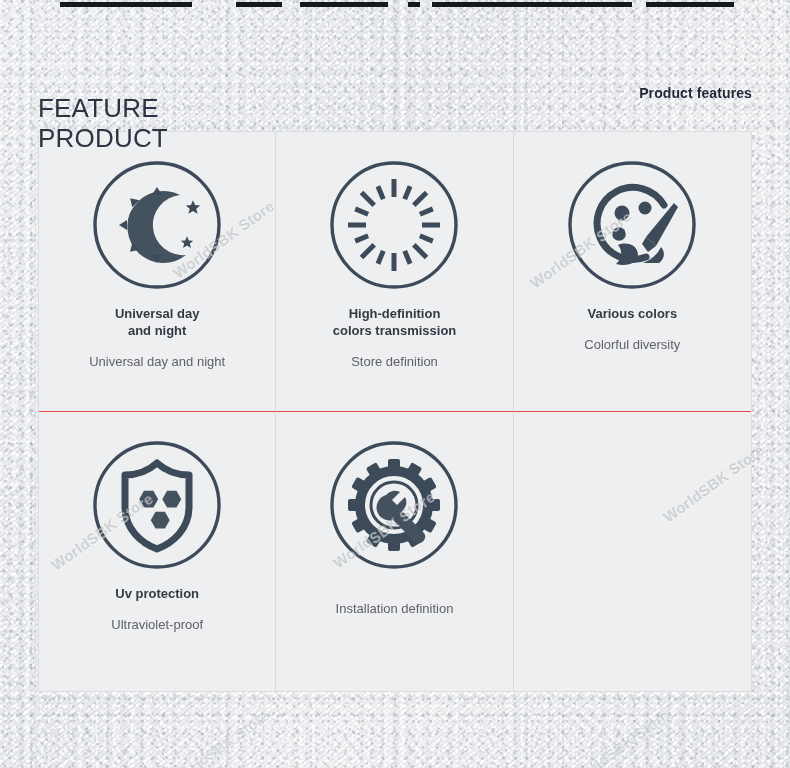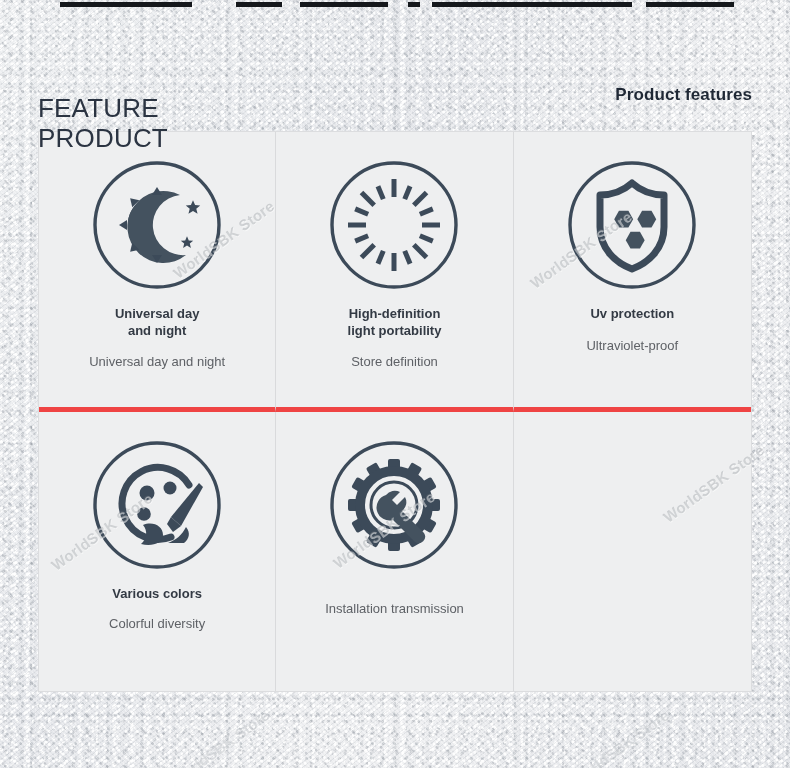--- a/index.html
+++ b/index.html
@@ -87,21 +87,21 @@
     letter-spacing: .2px;
     white-space: pre-line;
     margin-top: 32px;
   }
   .heading-right {
     position: absolute;
     right: 38px;
     top: 85px;
     z-index: 3;
     color: #1f2835;
-    font-size: 17px;
+    font-size: 14px;
     font-weight: 700;
     letter-spacing: .1px;
   }
 
   
   .panel {
     position: absolute;
     left: 38px;
     top: 131px;
     width: 714px;
@@ -115,21 +115,21 @@
     box-sizing: border-box;
   }
   .cell {
     position: relative;
     box-sizing: border-box;
     display: flex;
     flex-direction: column;
     align-items: center;
     padding-top: 18px;
     border-right: 1px solid #d9dadc;
-    border-bottom: 5px solid #ef4444;
+    border-bottom: 1px solid #ef4444;
     overflow: hidden;
   }
   .cell:nth-child(3n) { border-right: none; }
   .cell:nth-child(n+4) { border-bottom: none; }
 
   .icon-wrap {
     width: 150px;
     height: 150px;
     display: flex;
     align-items: center;
@@ -256,57 +256,57 @@
           <line x1="72" y1="26" x2="72" y2="44" transform="rotate(225 72 72)"></line>
           <line x1="72" y1="30" x2="72" y2="44" transform="rotate(247.5 72 72)"></line>
           <line x1="72" y1="26" x2="72" y2="44" transform="rotate(270 72 72)"></line>
           <line x1="72" y1="30" x2="72" y2="44" transform="rotate(292.5 72 72)"></line>
           <line x1="72" y1="26" x2="72" y2="44" transform="rotate(315 72 72)"></line>
           <line x1="72" y1="30" x2="72" y2="44" transform="rotate(337.5 72 72)"></line>
         </g>
       </svg>
     </div>
     <div class="feat-title">High-definition
-light portability</div>
+colors transmission</div>
     <div class="feat-sub">Store definition</div>
+  </div>
+
+  <div class="cell">
+    <div class="icon-wrap">
+      <svg width="144" height="144" viewBox="0 0 144 144">
+        <circle cx="72" cy="72" r="62" fill="none" stroke="#3c4a59" stroke-width="3.4"></circle>
+
+        <path d="M104 52 A36 36 0 1 0 86 104" fill="none" stroke="#3c4a59" stroke-width="7" stroke-linecap="round"></path>
+        <circle cx="62" cy="60" r="7.5" fill="#3c4a59"></circle>
+        <circle cx="85" cy="55" r="6.5" fill="#3c4a59"></circle>
+        <circle cx="59" cy="81" r="6.8" fill="#3c4a59"></circle>
+
+        <path d="M114 50 L86 84 l10 9 L118 54 z" fill="#3c4a59"></path>
+        <path d="M86 84 l10 9 -8 6 -6 -8 z" fill="#3c4a59"></path>
+
+        <path d="M58 92 c10 -4 20 1 20 10 c0 8 -11 12 -22 9 c6 -5 7 -13 2 -19 z" fill="#3c4a59"></path>
+        <path d="M101 94 c-4 8 -10 13 -18 16 l16 0 c5 -4 7 -10 2 -16 z" fill="#3c4a59"></path>
+      </svg>
+    </div>
+    <div class="feat-title">Various colors</div>
+    <div class="feat-sub">Colorful diversity</div>
   </div>
 
   <div class="cell row2">
     <div class="icon-wrap">
       <svg width="144" height="144" viewBox="0 0 144 144">
         <circle cx="72" cy="72" r="62" fill="none" stroke="#3c4a59" stroke-width="3.4"></circle>
         <path d="M72 30 C62 39 50 42 40 42 L40 74 C40 96 56 110 72 116 C88 110 104 96 104 74 L104 42 C94 42 82 39 72 30 Z" fill="none" stroke="#3c4a59" stroke-width="7" stroke-linejoin="round"></path>
         <path d="M62 58 l9 0 4.5 8 -4.5 8 -9 0 -4.5 -8 z" fill="#44525f" transform="translate(-3 0) scale(1.05) translate(-3 -3)"></path>
         <path d="M84 58 l9 0 4.5 8 -4.5 8 -9 0 -4.5 -8 z" fill="#44525f" transform="translate(-3 0) scale(1.05) translate(-3 -3)"></path>
         <path d="M73 78 l9 0 4.5 8 -4.5 8 -9 0 -4.5 -8 z" fill="#44525f" transform="translate(-3 0) scale(1.05) translate(-3 -3)"></path>
       </svg>
     </div>
     <div class="feat-title">Uv protection</div>
     <div class="feat-sub">Ultraviolet-proof</div>
-  </div>
-
-  <div class="cell">
-    <div class="icon-wrap">
-      <svg width="144" height="144" viewBox="0 0 144 144">
-        <circle cx="72" cy="72" r="62" fill="none" stroke="#3c4a59" stroke-width="3.4"></circle>
-
-        <path d="M104 52 A36 36 0 1 0 86 104" fill="none" stroke="#3c4a59" stroke-width="7" stroke-linecap="round"></path>
-        <circle cx="62" cy="60" r="7.5" fill="#3c4a59"></circle>
-        <circle cx="85" cy="55" r="6.5" fill="#3c4a59"></circle>
-        <circle cx="59" cy="81" r="6.8" fill="#3c4a59"></circle>
-
-        <path d="M114 50 L86 84 l10 9 L118 54 z" fill="#3c4a59"></path>
-        <path d="M86 84 l10 9 -8 6 -6 -8 z" fill="#3c4a59"></path>
-
-        <path d="M58 92 c10 -4 20 1 20 10 c0 8 -11 12 -22 9 c6 -5 7 -13 2 -19 z" fill="#3c4a59"></path>
-        <path d="M101 94 c-4 8 -10 13 -18 16 l16 0 c5 -4 7 -10 2 -16 z" fill="#3c4a59"></path>
-      </svg>
-    </div>
-    <div class="feat-title">Various colors</div>
-    <div class="feat-sub">Colorful diversity</div>
   </div>
 
 
   <div class="cell row2">
     <div class="icon-wrap">
       <svg width="144" height="144" viewBox="0 0 144 144">
         <circle cx="72" cy="72" r="62" fill="none" stroke="#3c4a59" stroke-width="3.4"></circle>
 
         <g fill="#3c4a59">
           <rect x="66" y="26" width="12" height="14" rx="2" transform="rotate(0 72 72)"></rect>
@@ -321,21 +321,21 @@
           <rect x="66" y="26" width="12" height="14" rx="2" transform="rotate(270 72 72)"></rect>
           <rect x="66" y="26" width="12" height="14" rx="2" transform="rotate(300 72 72)"></rect>
           <rect x="66" y="26" width="12" height="14" rx="2" transform="rotate(330 72 72)"></rect>
         </g>
         <circle cx="72" cy="72" r="34" fill="none" stroke="#3c4a59" stroke-width="10"></circle>
         <circle cx="72" cy="72" r="23" fill="none" stroke="#3c4a59" stroke-width="3"></circle>
 
         <path d="M64 62 a11 11 0 0 1 14 -3 l-8 8 5 5 8 -8 a11 11 0 0 1 -3 14 l22 22 a6.5 6.5 0 0 1 -9 9 L71 87 a11 11 0 0 1 -7 -25 z" fill="#44525f"></path>
       </svg>
     </div>
-    <div class="feat-sub">Installation transmission</div>
+    <div class="feat-sub">Installation definition</div>
   </div>
 </div>
 
 <div class="wm wm-a">WorldSBK Store</div>
 <div class="wm wm-b">WorldSBK Store</div>
 <div class="wm wm-c">WorldSBK Store</div>
 <div class="wm wm-d">WorldSBK Store</div>
 <div class="wm wm-e">WorldSBK Store</div>
 
 <div class="wm-page wm-f">WorldSBK Store</div>

